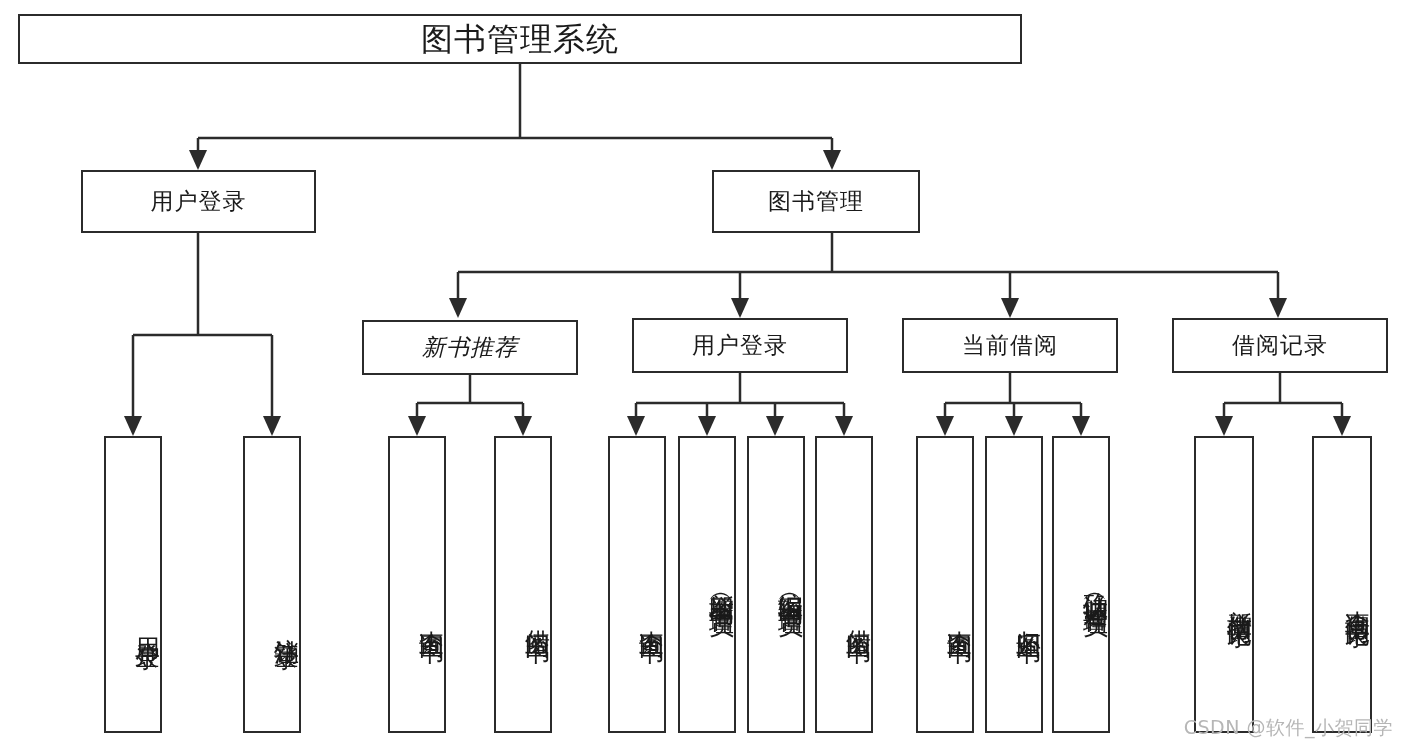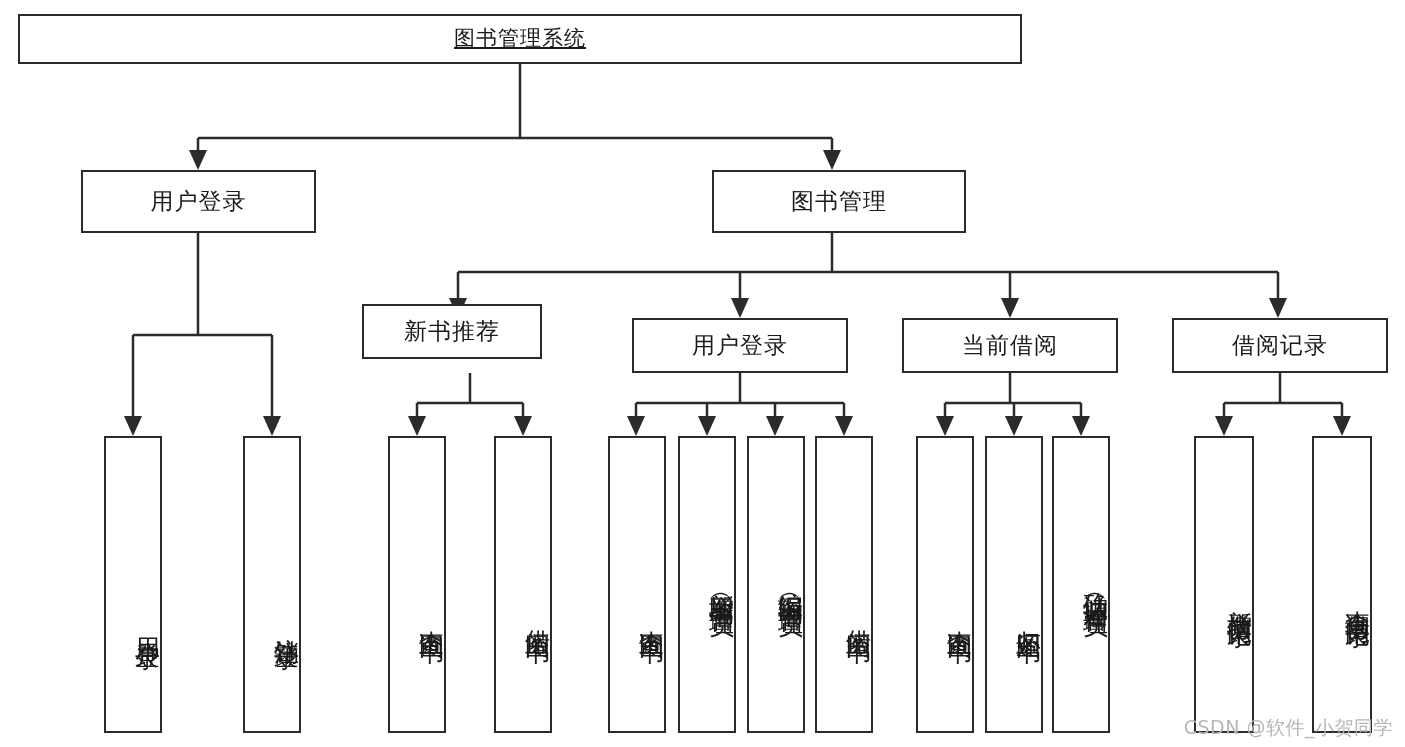--- a/index.html
+++ b/index.html
@@ -27,22 +27,21 @@
     justify-content: center;
     color: #1a1a1a;
   }
   .node-h {
     font-size: 23px;
     letter-spacing: 1px;
     line-height: 1.2;
     white-space: nowrap;
   }
   .node-root {
-    font-size: 21px;
-    text-decoration: underline;
+    font-size: 32px;
   }
   
   .node-v {
     font-size: 25px;
     writing-mode: vertical-rl;
     text-orientation: upright;
     letter-spacing: 3px;
     line-height: 1.05;
     align-items: flex-start;
     justify-content: center;
@@ -146,23 +145,23 @@
     <path class="wire" d="M1224,403 L1342,403"></path>
     <path class="wire" d="M1224,403 L1224,418"></path>
     <polygon class="arrowhead" points="1215,416 1233,416 1224,436"></polygon>
     <path class="wire" d="M1342,403 L1342,418"></path>
     <polygon class="arrowhead" points="1333,416 1351,416 1342,436"></polygon>
   </svg>
 
   <div class="node node-h node-root" style="left:18px; top:14px; width:1004px; height:50px;">图书管理系统</div>
 
   <div class="node node-h" style="left:81px; top:170px; width:235px; height:63px;">用户登录</div>
-  <div class="node node-h" style="left:712px; top:170px; width:254px; height:63px;">图书管理</div>
+  <div class="node node-h" style="left:712px; top:170px; width:208px; height:63px;">图书管理</div>
 
-  <div class="node node-h" style="left:362px; top:304px; width:180px; height:55px;">新书推荐</div>
+  <div class="node node-h" style="left:362px; top:320px; width:216px; height:55px;font-style:italic;">新书推荐</div>
   <div class="node node-h" style="left:632px; top:318px; width:216px; height:55px;">用户登录</div>
   <div class="node node-h" style="left:902px; top:318px; width:216px; height:55px;">当前借阅</div>
   <div class="node node-h" style="left:1172px; top:318px; width:216px; height:55px;">借阅记录</div>
 
   <div class="node node-v" style="left:104px; top:436px; width:58px; height:297px; padding-top:78px;">用户登录</div>
   <div class="node node-v" style="left:243px; top:436px; width:58px; height:297px; padding-top:78px;">注销登录</div>
 
   <div class="node node-v" style="left:388px; top:436px; width:58px; height:297px; padding-top:62px;">查询图书</div>
   <div class="node node-v" style="left:494px; top:436px; width:58px; height:297px; padding-top:62px;">借阅图书</div>
 

